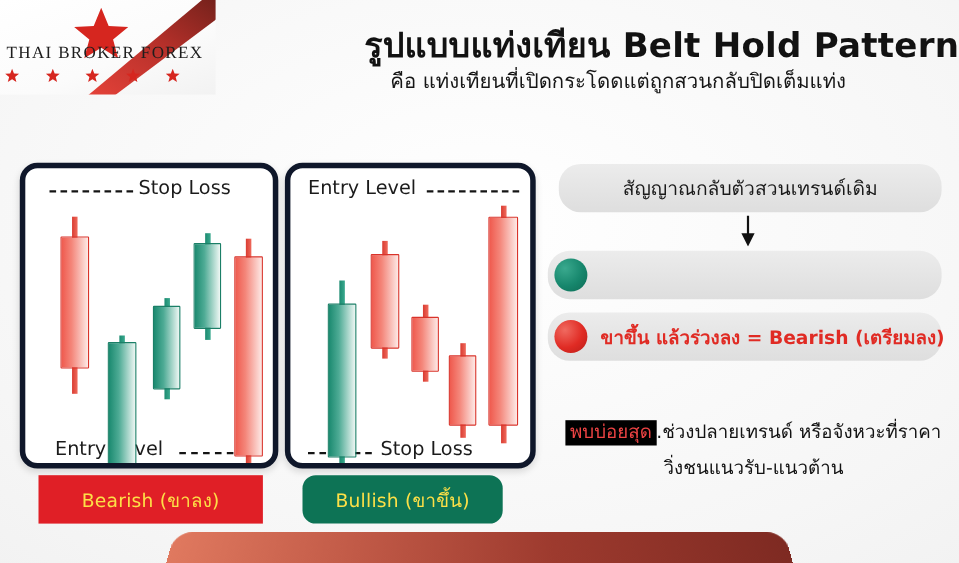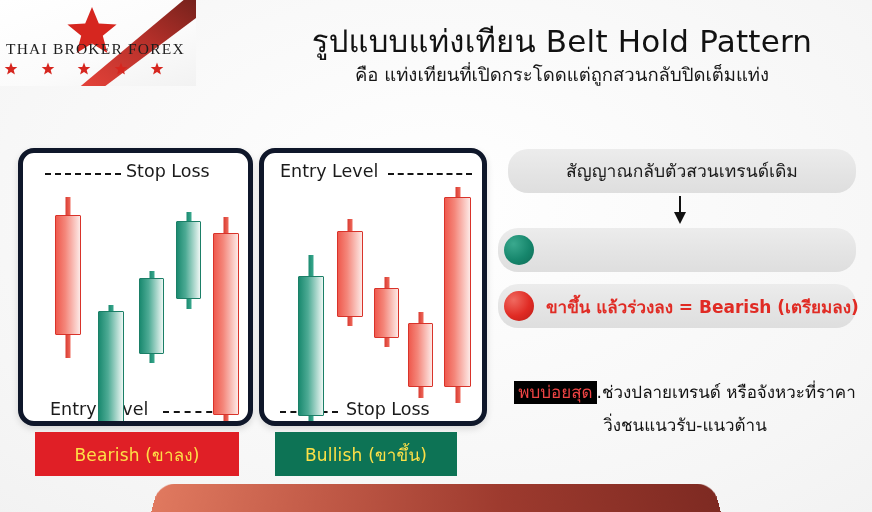--- a/index.html
+++ b/index.html
@@ -25,22 +25,22 @@
     font-family:"Liberation Serif","DejaVu Serif",serif;
     font-size:15.5px; letter-spacing:1.2px; color:#1d1d1d;
     text-align:left; white-space:nowrap;
   }
   .logo-stars-row {
     position:absolute; left:4px; top:62px; width:160px;
     display:flex; justify-content:space-between; align-items:center;
   }
   
   .title {
-    position:absolute; left:252px; top:16px; width:620px; text-align:center;
-    font-size:31px; color:#121212; font-weight:400; letter-spacing:.2px;
+    position:absolute; left:252px; top:16px; width:620px; text-align:right;
+    font-size:31px; color:#121212; font-weight:700; letter-spacing:.2px;
     text-shadow:0 1px 1px rgba(255,255,255,.8);
   }
   .subtitle {
     position:absolute; left:252px; top:62px; width:620px; text-align:center;
     font-size:18.5px; color:#161616; line-height:1.42;
   }
   .subtitle div { white-space:nowrap; }
   
   .card {
     position:absolute; background:#ffffff;
@@ -69,21 +69,21 @@
   .body.green {
     background:linear-gradient(90deg,#1b8a70 0%,#4eab95 38%,#eef7f4 100%);
     border:1.6px solid #1b7f67;
   }
   
   .tag {
     position:absolute; display:flex; align-items:center; justify-content:center;
     color:#fde047; font-size:17px; letter-spacing:.2px;
   }
   #tag-bearish { left:35px;  top:432px; width:204px; height:44px; background:#e01f26; }
-  #tag-bullish { left:275px; top:432px; width:182px; height:44px; background:#0d7355; }
+  #tag-bullish { left:275px; top:432px; width:182px; height:44px; background:#0d7355;border-radius:12px; }
   
   .pill {
     position:absolute; border-radius:20px;
     background:linear-gradient(180deg,#ececec 0%,#e4e4e4 55%,#dedede 100%);
   }
   #pill-headline { left:508px; top:149px; width:348px; height:44px; }
   #pill-bullish  { left:498px; top:228px; width:358px; height:44px; }
   #pill-bearish  { left:498px; top:284px; width:358px; height:44px; }
   .pill-headline-text {
     position:absolute; left:0; top:0; width:100%; height:100%;

